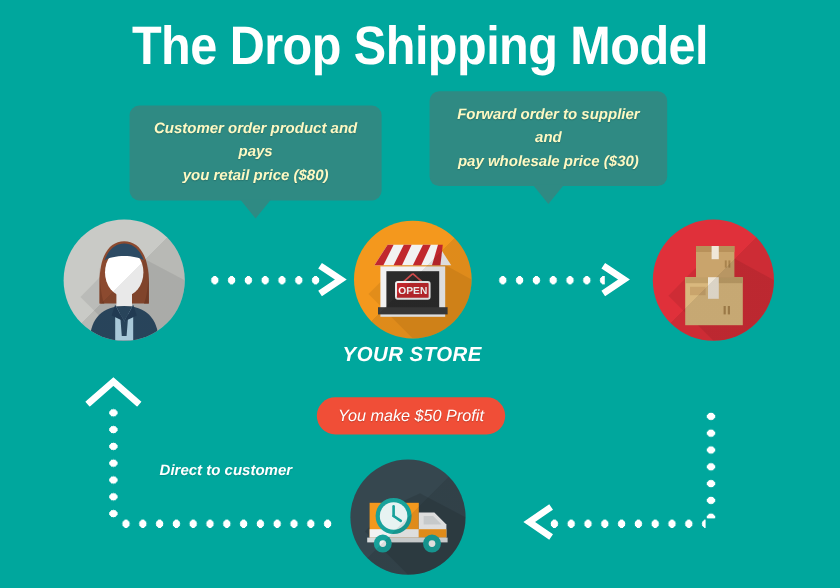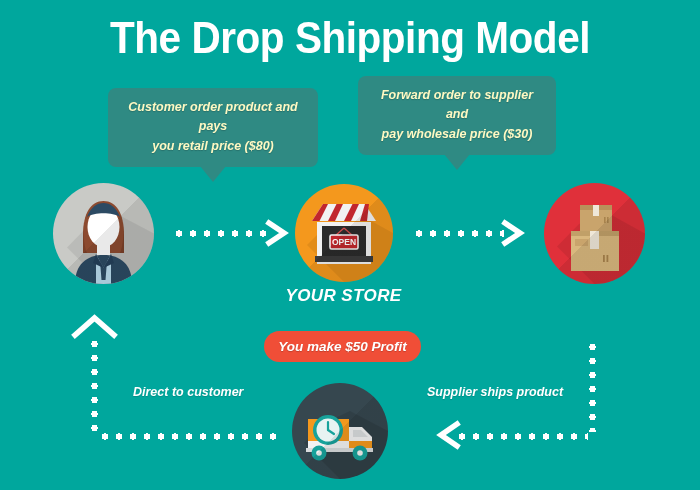--- a/index.html
+++ b/index.html
@@ -98,21 +98,21 @@
   
   #profit-badge {
     position: absolute;
     left: 264px;
     top: 331px;
     width: 157px;
     height: 31px;
     background: #f04e37;
     border-radius: 16px;
     color: #ffffff;
-    font-weight: bold;
+    font-weight: normal;
     font-style: italic;
     font-size: 13.5px;
     line-height: 31px;
     text-align: center;
     text-shadow: 0 1px 1px rgba(0,0,0,0.2);
   }
 
   
   .flow-caption {
     position: absolute;
@@ -273,21 +273,20 @@
 
       <circle cx="27" cy="70" r="7.5" fill="#18a29b"></circle>
       <circle cx="27" cy="70" r="2.8" fill="#f2f2f2"></circle>
       <circle cx="68" cy="70" r="7.5" fill="#18a29b"></circle>
       <circle cx="68" cy="70" r="2.8" fill="#f2f2f2"></circle>
     </svg>
     <span class="inner-shadow"></span>
   </div>
 
   <div class="flow-caption" id="caption-direct">Direct to customer</div>
-  <div class="flow-caption" id="caption-shipping">Supplier ships product</div>
 
   <div class="dots-h" id="dots-cs"></div>
   <svg class="chevron" style="left:264px; top:219px;" width="30" height="28">
     <polyline points="5,4 20,14 5,24" fill="none" stroke="#ffffff" stroke-width="5.5" stroke-linecap="square"></polyline>
   </svg>
 
   <div class="dots-h" id="dots-ss"></div>
   <svg class="chevron" style="left:500px; top:219px;" width="30" height="28">
     <polyline points="5,4 20,14 5,24" fill="none" stroke="#ffffff" stroke-width="5.5" stroke-linecap="square"></polyline>
   </svg>

